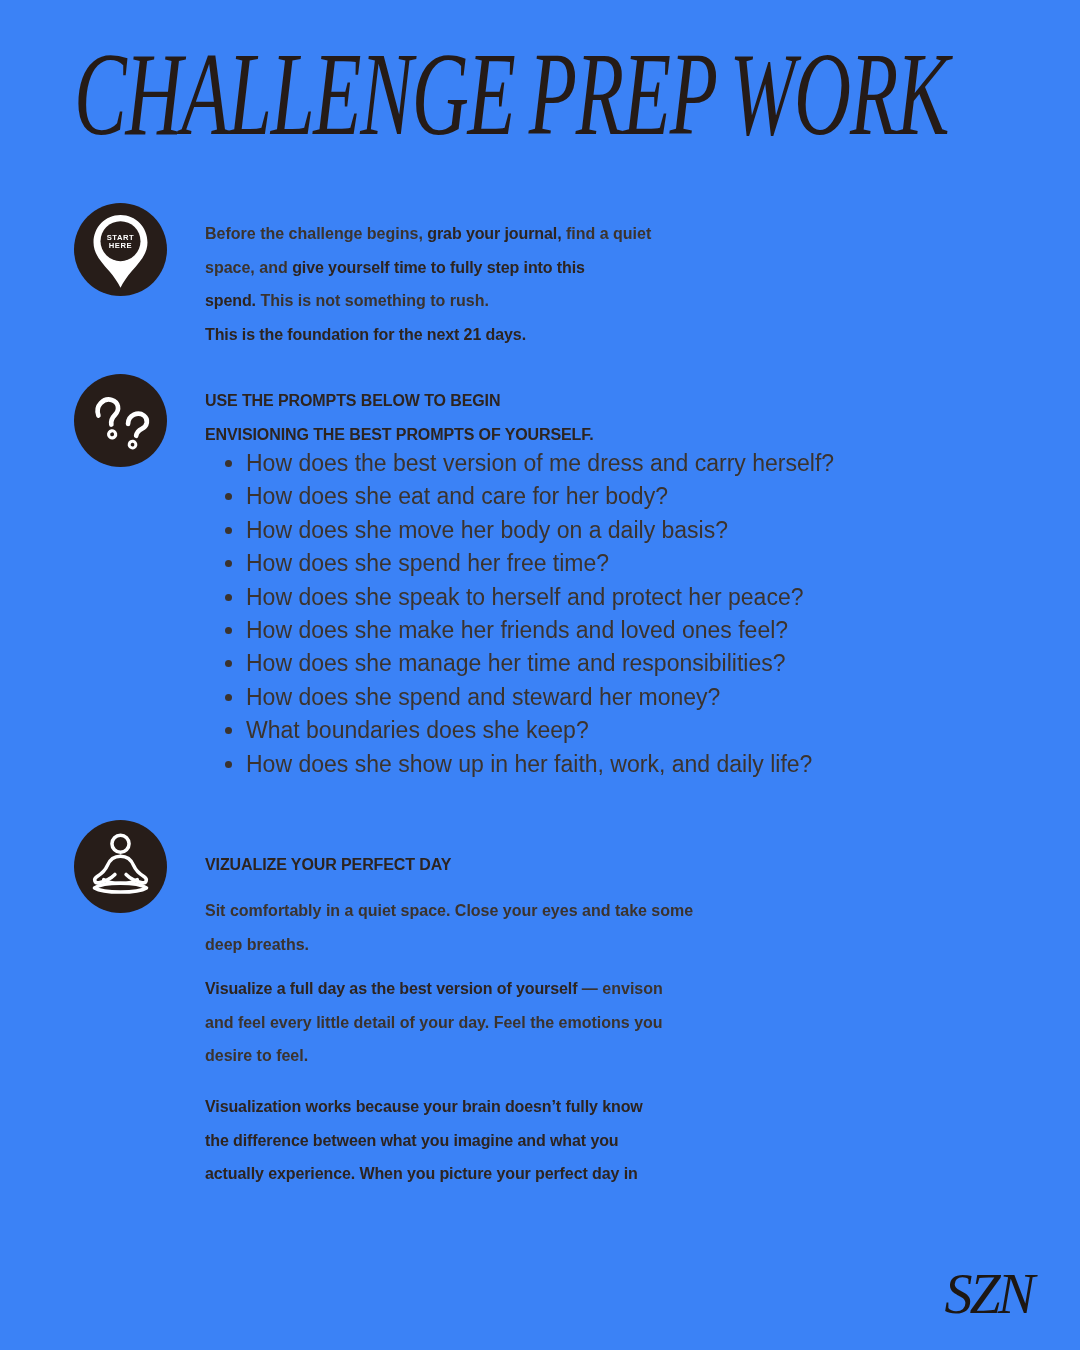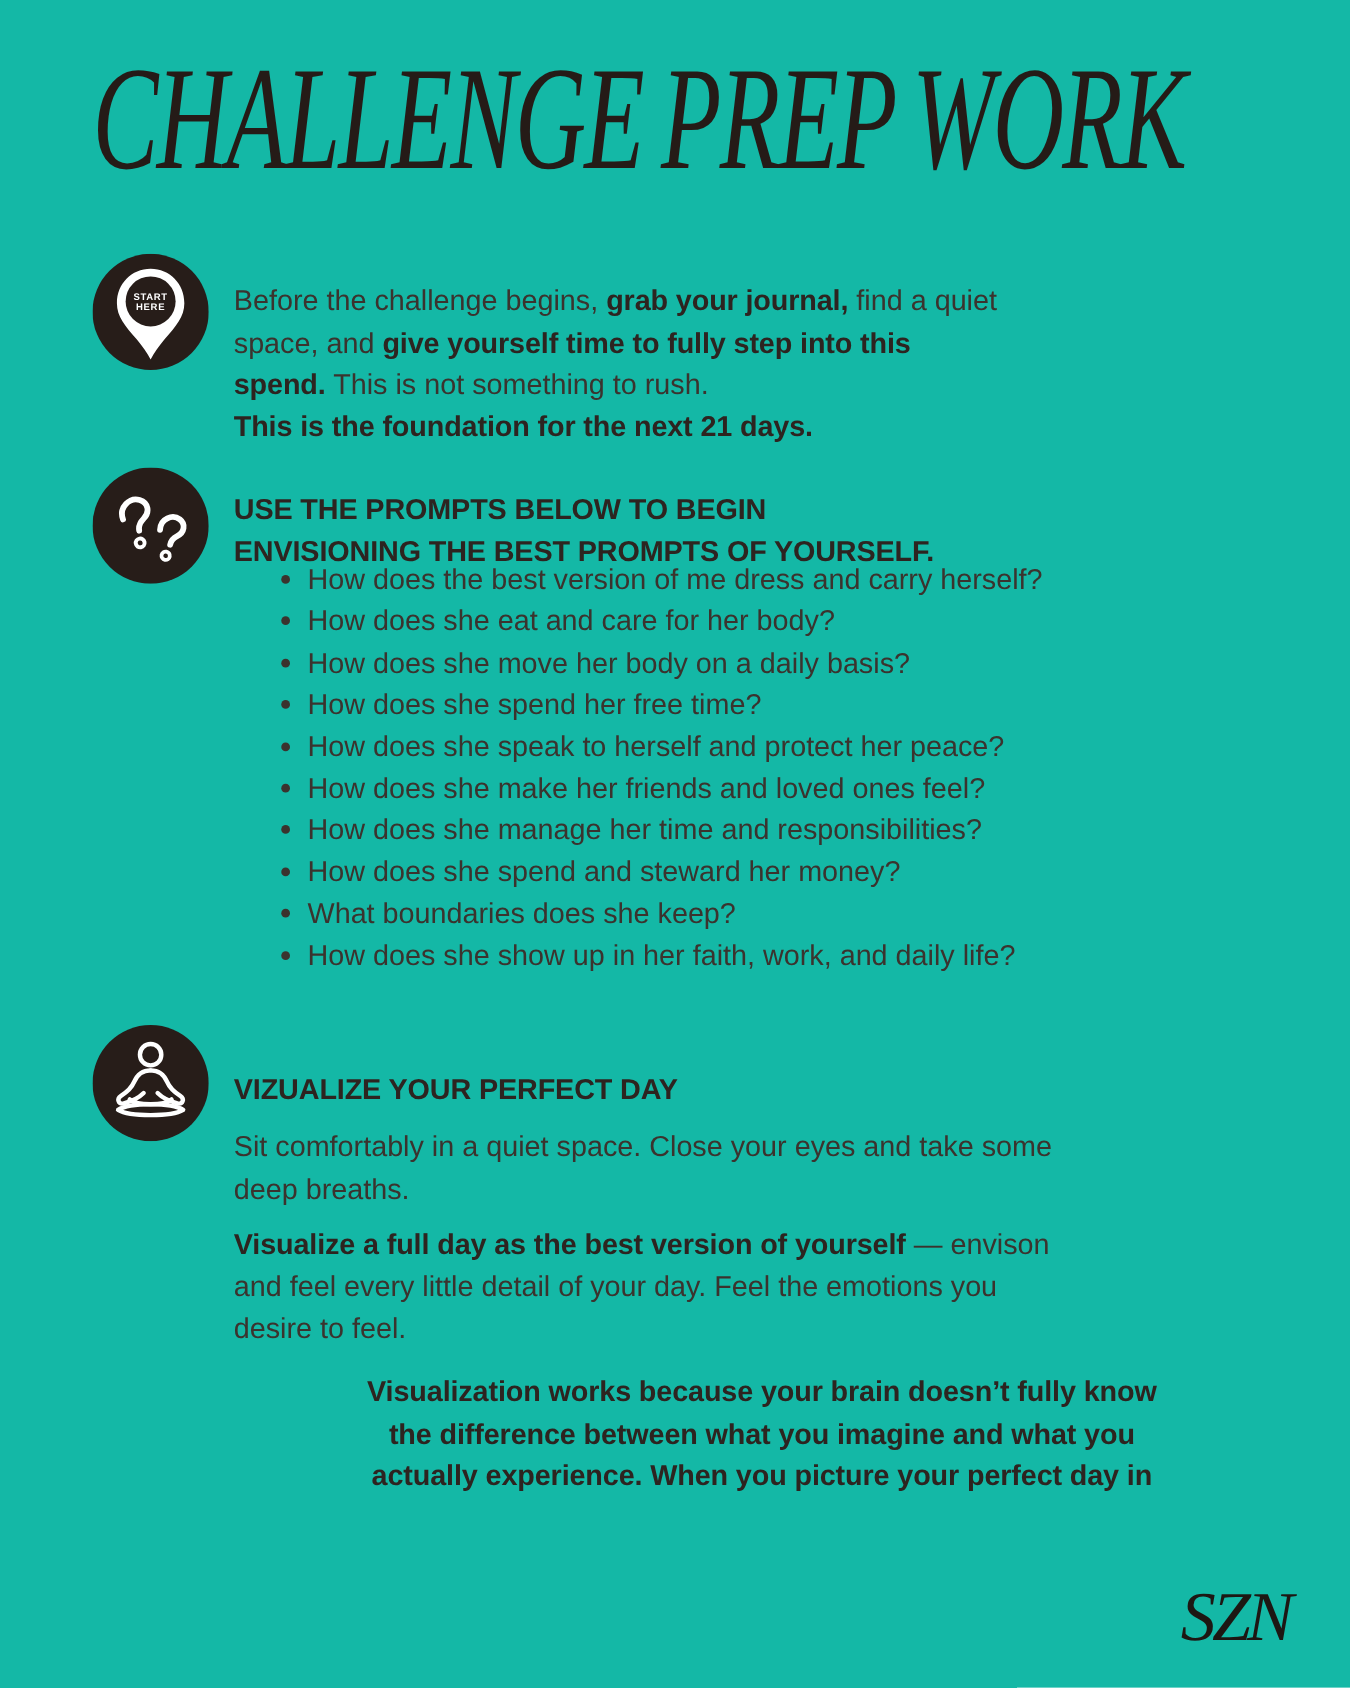--- a/index.html
+++ b/index.html
@@ -1,19 +1,19 @@
 <!DOCTYPE html>
 <html><head>
 <meta charset="utf-8">
 <style>
   html,body{margin:0;padding:0;}
   .page{
     position:relative;
     width:1080px;height:1350px;
-    background:#14b8a6;
+    background:#3b82f6;
     overflow:hidden;
     font-family:"Liberation Sans", sans-serif;
     color:#3b332e;
   }
   
   .title{position:absolute;left:74px;top:36px;margin:0;font-weight:normal;}
   .title-inner{
     display:inline-block;white-space:nowrap;
     font-family:"Liberation Serif", serif;font-style:italic;
     font-size:118px;line-height:1;letter-spacing:-2px;word-spacing:-6px;
@@ -21,30 +21,30 @@
     transform:scaleX(0.67);transform-origin:0 50%;
   }
   
   .badge{position:absolute;left:74px;width:93px;height:93px;}
   .badge svg{display:block;width:100%;height:100%;}
   .badge-pin{top:203px;}
   .badge-q{top:374px;}
   .badge-med{top:820px;}
   
   .rich{
-    position:absolute;left:187px;width:845px;
-    font-size:23px;line-height:33.5px;color:#3b332e;
+    position:absolute;left:205px;width:845px;
+    font-size:16px;line-height:33.5px;color:#3b332e;font-weight:bold;
   }
   .rich b{color:#2d2420;letter-spacing:-0.1px;}
   .block-intro{top:201px;}
   .block-prompts-heading{top:368px;}
   .block-viz-heading{top:832px;}
   .block-viz-p1{top:878px;}
   .block-viz-p2{top:956px;}
-  .block-viz-p3{top:1074px;text-align:center;}
+  .block-viz-p3{top:1074px;}
   
   .bullets{
     position:absolute;left:205px;top:447px;width:845px;
     margin:0;padding:0 0 0 41px;list-style:disc;
     font-size:23px;line-height:33.4px;color:#3b332e;
   }
   .bullets li{padding:0;margin:0;}
   
   .logo{
     position:absolute;right:48px;bottom:28px;

